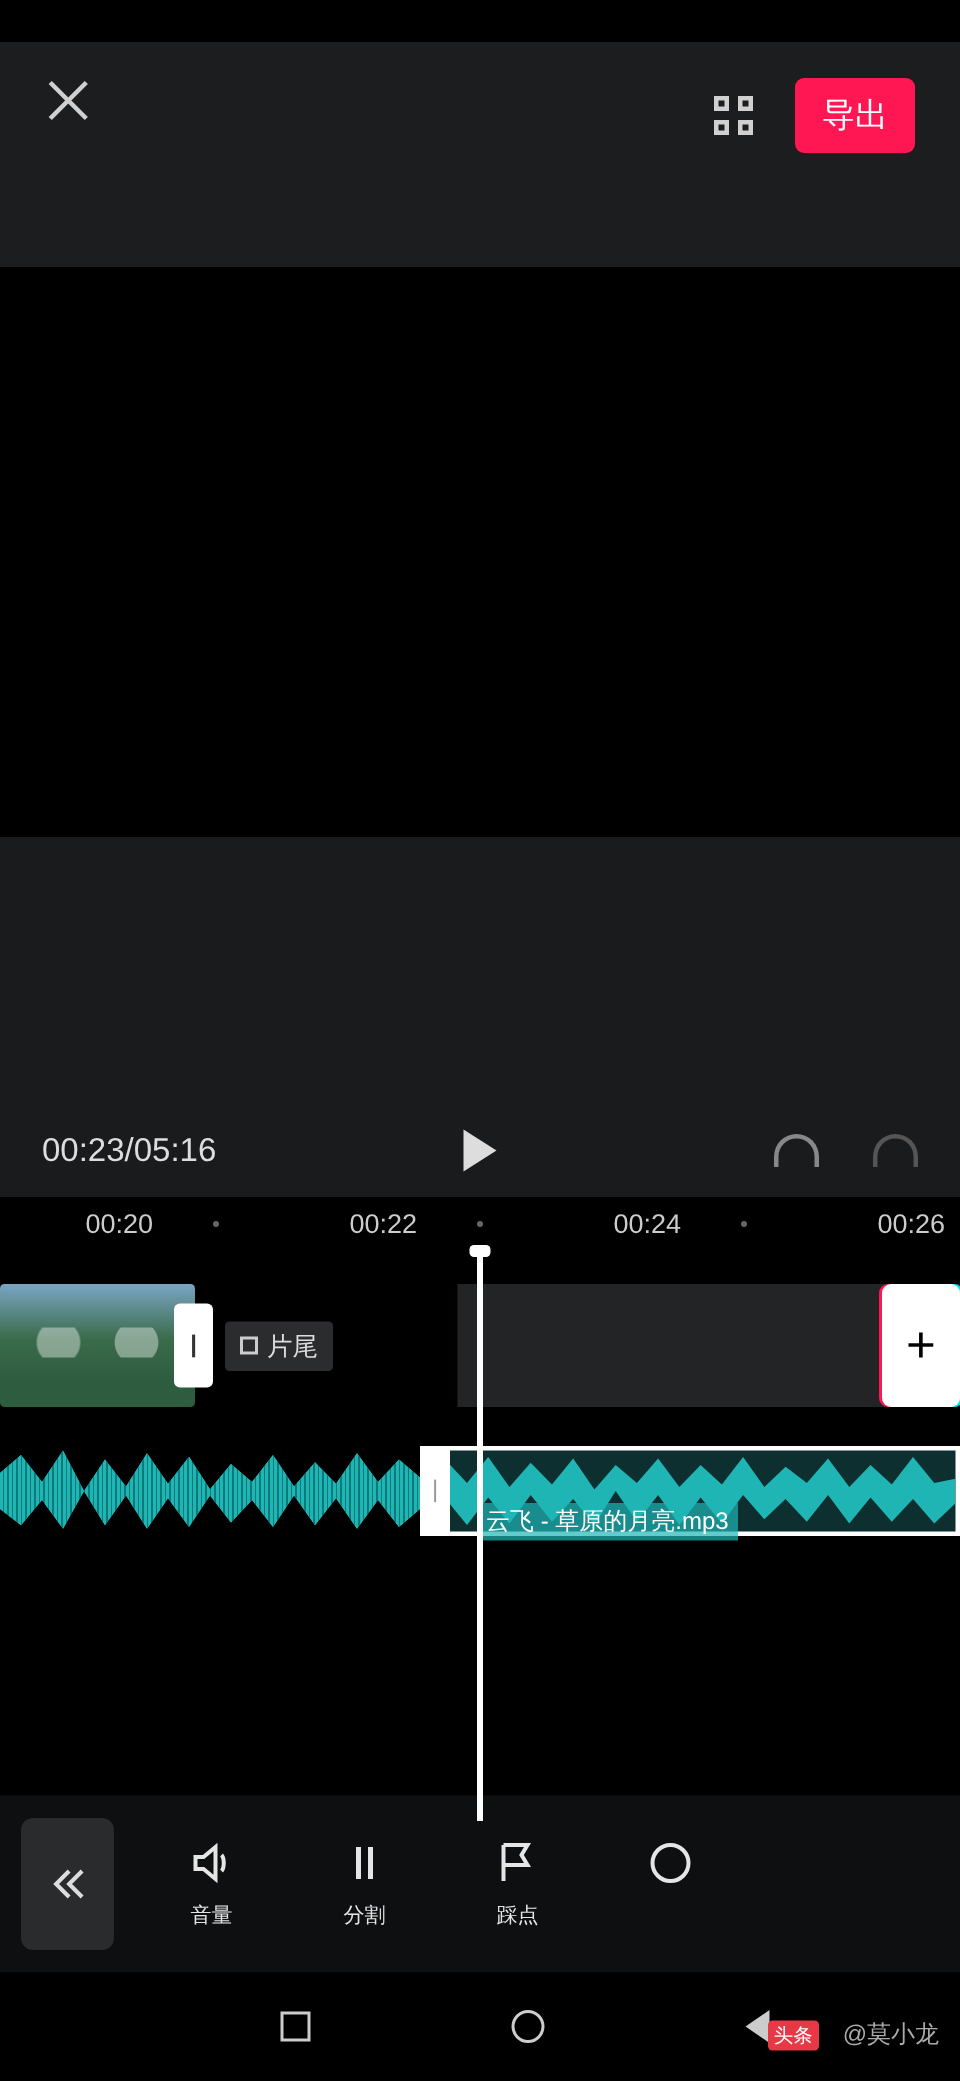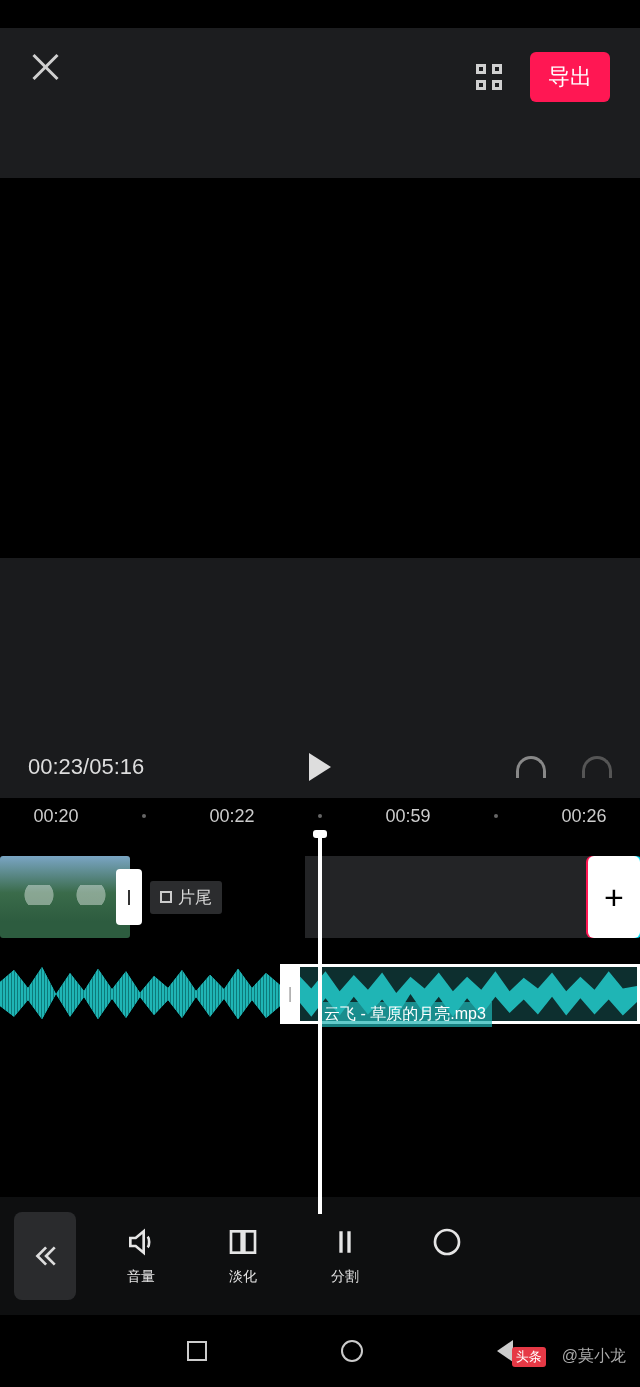--- a/index.html
+++ b/index.html
@@ -22,21 +22,21 @@
   .preview { height: 380px; background: #000; }
   .controls { height: 240px; background: #1a1b1d; position: relative; }
   .ctrl-row { position: absolute; bottom: 18px; left: 0; right: 0; display: flex; align-items: center; padding: 0 28px; }
   .timecode { font-size: 22px; color: #ddd; flex: 0 0 auto; }
   .play-btn { position: absolute; left: 50%; transform: translateX(-50%); }
   .play-tri { width: 0; height: 0; border-left: 22px solid #ddd; border-top: 14px solid transparent; border-bottom: 14px solid transparent; }
   .undo-redo { margin-left: auto; display: flex; gap: 36px; }
   .undo-ic, .redo-ic { width: 30px; height: 22px; border: 3px solid #888; border-bottom: none; border-radius: 15px 15px 0 0; position: relative; }
   .redo-ic { border-color: #555; }
   .ruler { display: flex; align-items: center; height: 36px; padding: 0 10px; font-size: 18px; color: #ccc; background: #000; }
-  .ruler span { flex: 1; text-align: center; }
+  .ruler span { flex: 1; text-align: right; }
   .ruler .dot { flex: 0 0 auto; width: 4px; height: 4px; background: #666; border-radius: 50%; margin: 0 40px; }
   .timeline { position: relative; height: 380px; background: #000; }
   .video-track { position: absolute; top: 22px; left: 0; right: 0; height: 82px; display: flex; align-items: center; }
   .clip-thumb { width: 130px; height: 82px; background: linear-gradient(180deg,#7aa5c4 0%,#3a6b4a 45%,#2d5c3f 80%); border-radius: 3px; position: relative; overflow: hidden; }
   .clip-thumb::before { content:""; position:absolute; left:10%; right:10%; top:35%; height:25%; background: radial-gradient(circle at 25% 50%, rgba(255,255,255,.4) 0 18%, transparent 19%), radial-gradient(circle at 75% 50%, rgba(255,255,255,.4) 0 18%, transparent 19%); }
   .handle { width: 26px; height: 56px; background: #fff; border-radius: 4px; margin-left: -14px; display:flex; align-items:center; justify-content:center; color:#333; font-weight:bold; z-index:2; }
   .tail-badge { margin-left: 8px; background: #2b2c2e; padding: 5px 10px; font-size: 17px; color: #ddd; border-radius: 3px; display:flex; align-items:center; gap:6px; }
   .tail-badge .sq { width:12px; height:12px; border:2px solid #ccc; }
   .track-strip { position:absolute; top:22px; left:305px; right:0; height:82px; background:#232426; }
   .add-btn { position: absolute; right: 0; top: 22px; width: 52px; height: 82px; background: #fff; border-radius: 6px; display:flex; align-items:center; justify-content:center; font-size: 34px; color:#000; box-shadow: -2px 0 0 #ff1753, 2px 0 0 #00e5ff; }
@@ -94,21 +94,21 @@
       <div class="redo-ic"></div>
     </div>
   </div>
 </div>
 
 <div class="ruler">
   <span>00:20</span>
   <div class="dot"></div>
   <span>00:22</span>
   <div class="dot"></div>
-  <span>00:59</span>
+  <span>00:24</span>
   <div class="dot"></div>
   <span>00:26</span>
 </div>
 
 <div class="timeline">
   <div class="track-strip"></div>
   <div class="video-track">
     <div class="clip-thumb"></div>
     <div class="handle">|</div>
     <div class="tail-badge">
@@ -141,34 +141,33 @@
       <div class="ic">
         <svg width="32" height="32" viewBox="0 0 24 24" fill="none" stroke="#e5e5e5" stroke-width="2">
             <path d="M4 9v6h4l6 5V4L8 9H4z"></path>
             <path d="M17 8c1.5 1.5 1.5 6.5 0 8"></path>
           </svg>
       </div>
       <span>音量</span>
     </div>
     <div class="tool">
       <div class="ic">
-        <svg width="32" height="32" viewBox="0 0 24 24" fill="none" stroke="#e5e5e5" stroke-width="2">
-            <rect x="3" y="4" width="8" height="16"></rect>
-            <rect x="13" y="4" width="8" height="16"></rect>
-          </svg>
-      </div>
-      <span>淡化</span>
-    </div>
-    <div class="tool">
-      <div class="ic">
         <svg width="32" height="32" viewBox="0 0 24 24" fill="none" stroke="#e5e5e5" stroke-width="2.5">
             <path d="M9 4v16M15 4v16"></path>
           </svg>
       </div>
       <span>分割</span>
+    </div>
+    <div class="tool">
+      <div class="ic">
+        <svg width="32" height="32" viewBox="0 0 24 24" fill="none" stroke="#e5e5e5" stroke-width="2">
+            <path d="M5 3v18M5 3h12l-3 5 3 5H5"></path>
+          </svg>
+      </div>
+      <span>踩点</span>
     </div>
     <div class="tool">
       <div class="ic">
         <svg width="32" height="32" viewBox="0 0 24 24" fill="none" stroke="#e5e5e5" stroke-width="2">
             <circle cx="12" cy="12" r="9"></circle>
           </svg>
       </div>
 
     </div>
   </div>

